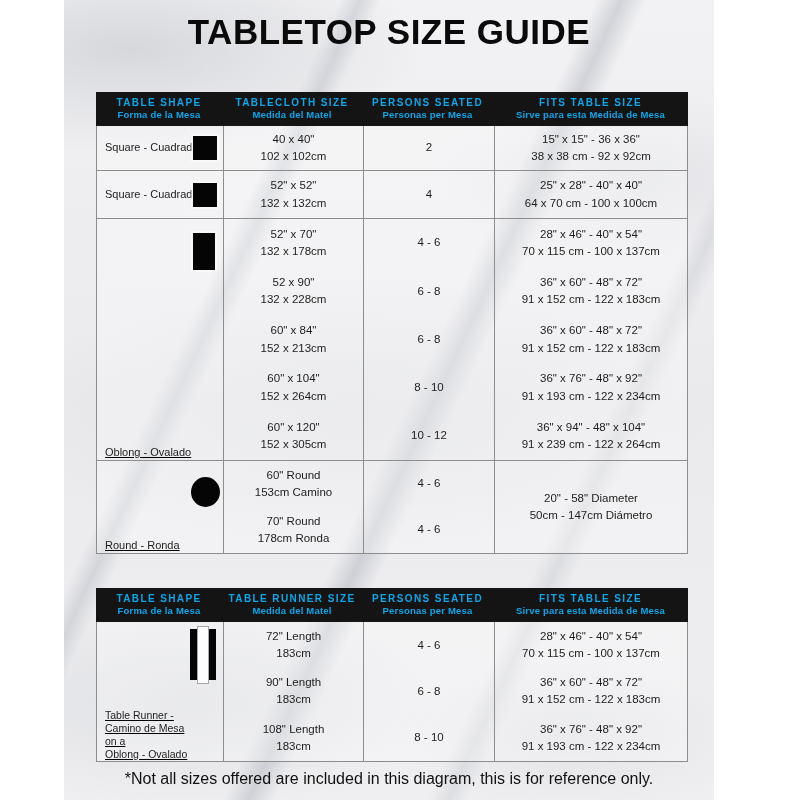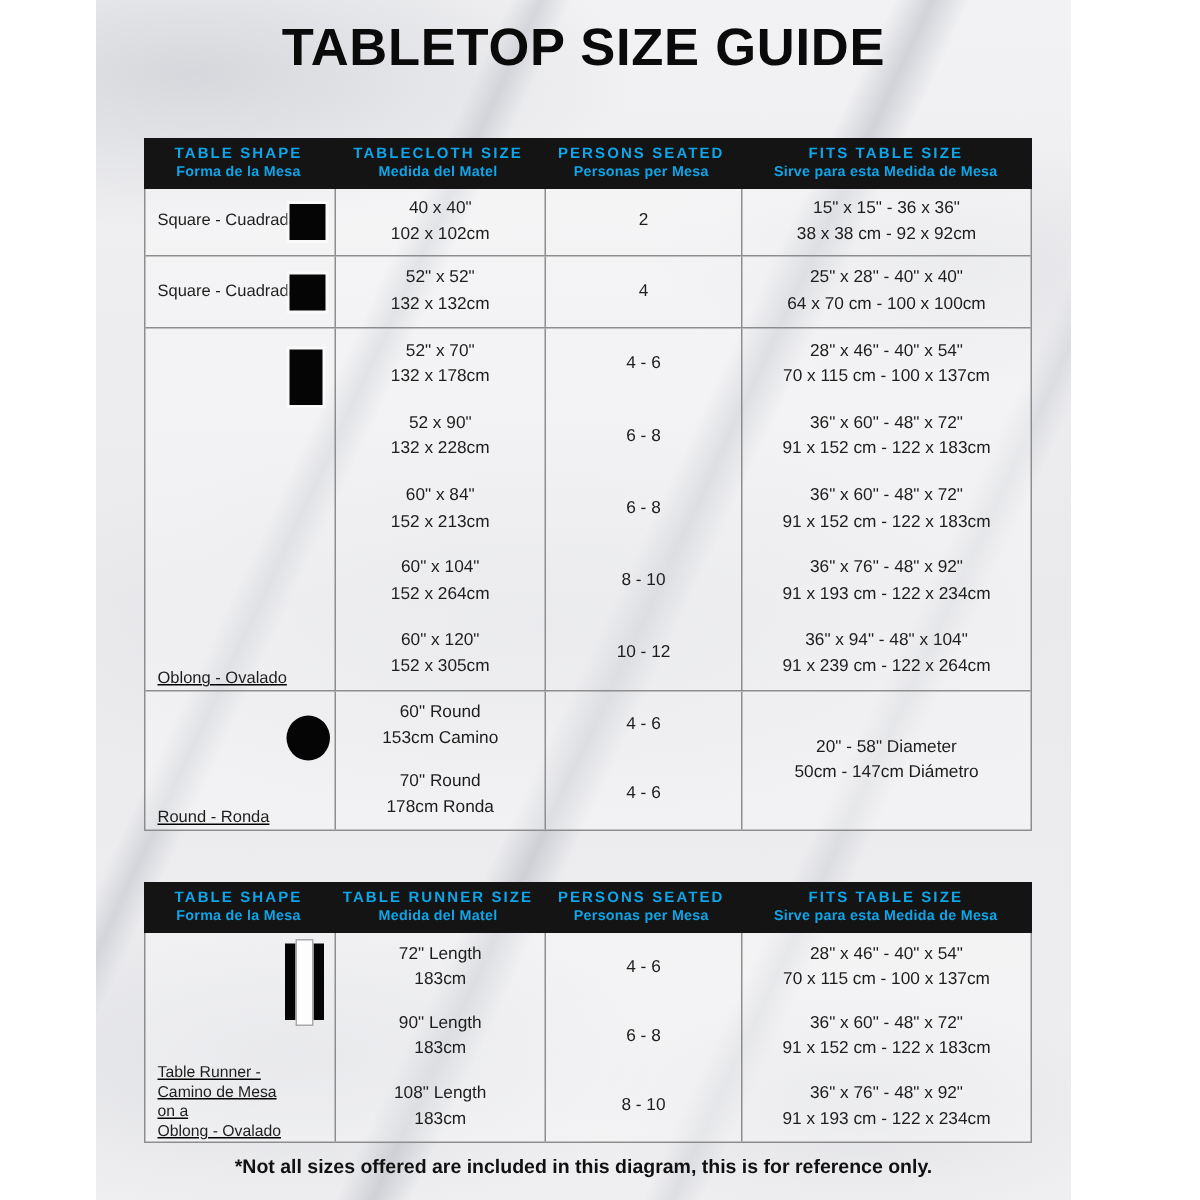--- a/index.html
+++ b/index.html
@@ -79,21 +79,21 @@
     width:22px; height:37px; background:#050505;
     box-shadow:0 0 0 2px rgba(255,255,255,.5); }
   .icon-circle { position:absolute; right:3px; top:16px;
     width:29px; height:30px; background:#050505; border-radius:50%; }
   .icon-runner { position:absolute; right:7px; top:4px; width:26px; height:58px; }
   .icon-runner .blk { position:absolute; top:3px; height:51px; width:26px; background:#050505; }
   .icon-runner .stripe { position:absolute; left:7px; top:0; width:12px; height:58px;
     background:#fdfdfd; border:1px solid #a8a8a8; }
 
   .footnote { position:absolute; left:0; top:770px; width:100%; text-align:center;
-    font-size:13px; font-weight:700; color:#111; }
+    font-size:16px; font-weight:400; color:#111; }
 </style>
 </head>
 <body>
 
 <div class="stage">
   <div class="marble">
 
     <div class="page-title">TABLETOP SIZE GUIDE</div>
 
     <div class="section-title cloth">Tablecloth Guide</div>

